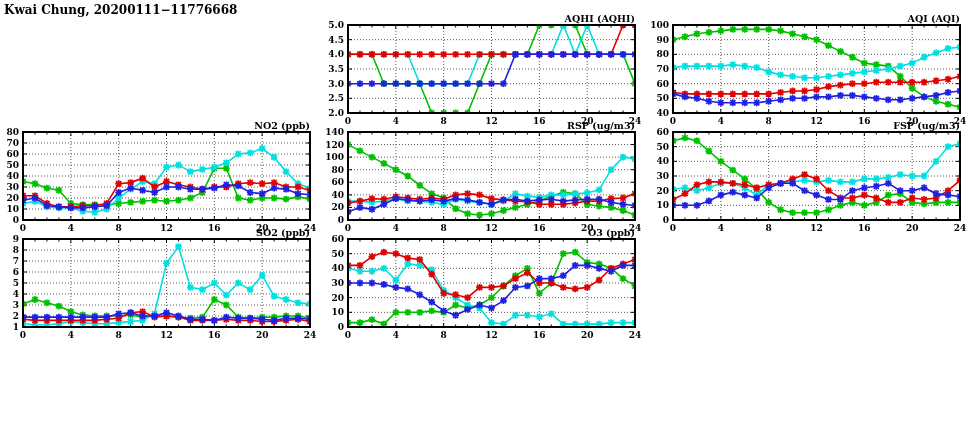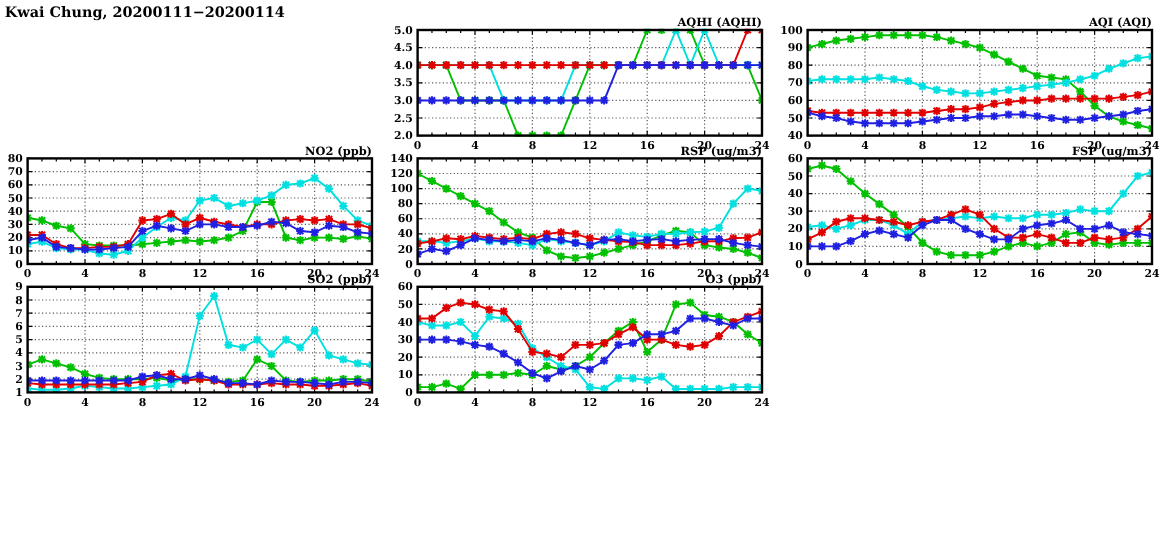--- a/index.html
+++ b/index.html
@@ -17,21 +17,21 @@
   .chart svg{display:block;width:320px;height:114px;}
   .grid{stroke:#5a5a5a;stroke-width:1;stroke-dasharray:1 2;}
   .tick{stroke:#000;stroke-width:1;}
   .tl{font:bold 9px "DejaVu Serif",serif;fill:#000;}
   .ct{font:bold 9.5px "DejaVu Serif",serif;fill:#000;}
 </style>
 </head>
 <body>
 
 <div class="canvas">
-  <div class="page-title">Kwai Chung, 20200111−20200114</div>
+  <div class="page-title">Kwai Chung, 20200111−11776668</div>
 
   <div class="chart" id="chart-aqhi">
     <svg viewBox="0 0 320 114">
         <g>
           <line x1="70.83333333333334" y1="12" x2="70.83333333333334" y2="100" class="grid"></line>
           <line x1="118.66666666666667" y1="12" x2="118.66666666666667" y2="100" class="grid"></line>
           <line x1="166.5" y1="12" x2="166.5" y2="100" class="grid"></line>
           <line x1="214.33333333333334" y1="12" x2="214.33333333333334" y2="100" class="grid"></line>
           <line x1="262.16666666666663" y1="12" x2="262.16666666666663" y2="100" class="grid"></line>
           <line x1="23" y1="85.33333333333333" x2="310" y2="85.33333333333333" class="grid"></line>

